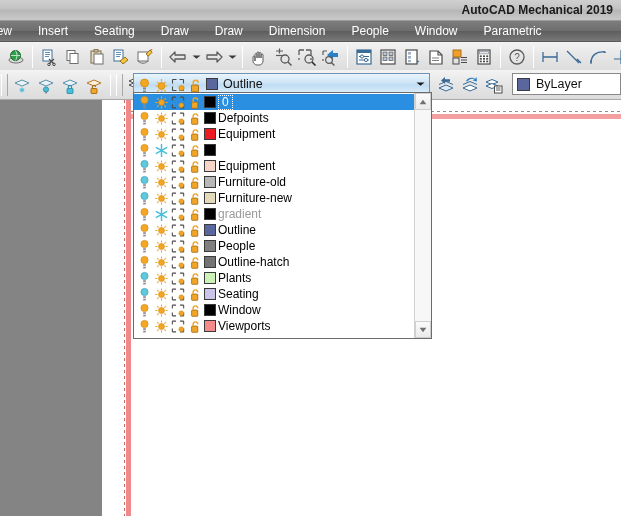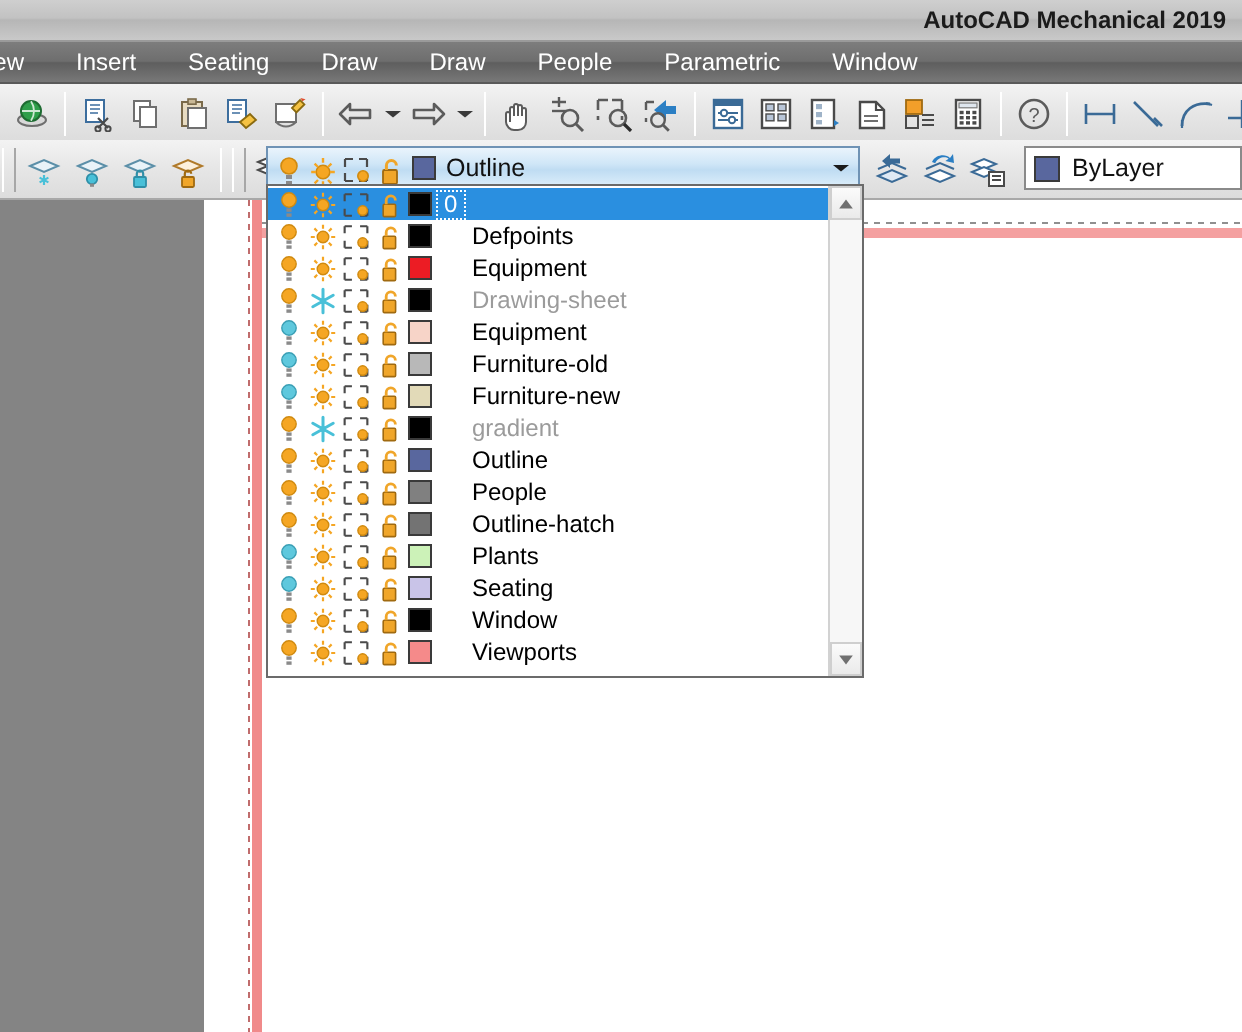--- a/index.html
+++ b/index.html
@@ -96,21 +96,21 @@
     flex: 1; min-width: 0; padding-top: 1px;
   }
   .layer-row {
     height: 16px; display: flex; align-items: center;
     padding-left: 2px; white-space: nowrap; cursor: default;
   }
   .layer-row.selected {
     background: #2a8fe0;
   }
   .layer-row .lname {
-    font-size: 12px; color: #000000; padding-left: 20px; line-height: 16px;
+    font-size: 12px; color: #000000; padding-left: 2px; line-height: 16px;
   }
   .layer-row.frozen .lname { color: #9b9b9b; }
   .layer-row.selected .lname {
     color: #ffffff;
     border: 1px dotted #ffffff;
     padding: 0 3px;
     margin-left: 2px;
     line-height: 13px;
   }
   .swatch {
@@ -180,23 +180,24 @@
 <div id="titlebar">
   <div class="app-title">AutoCAD Mechanical 2019</div>
 </div>
 
 <div id="menubar">
   <div class="menu-item">iew</div>
   <div class="menu-item">Insert</div>
   <div class="menu-item">Seating</div>
   <div class="menu-item">Draw</div>
   <div class="menu-item">Draw</div>
+  <div class="menu-item">Dimension</div>
   <div class="menu-item">People</div>
+  <div class="menu-item">Window</div>
   <div class="menu-item">Parametric</div>
-  <div class="menu-item">Window</div>
 </div>
 
 <div class="toolbar" id="toolbar-row1">
   <div style="width:4px;flex:0 0 auto;"></div>
 
   <div class="tb-btn">
     <svg width="18" height="18" viewBox="0 0 18 18">
       <ellipse cx="9" cy="12" rx="7" ry="3" fill="#d9d9d9" stroke="#6f6f6f" stroke-width="1"></ellipse>
       <circle cx="8.5" cy="7.5" r="5" fill="#2e9e4a" stroke="#1d6b31" stroke-width="1"></circle>
       <path d="M4 7.5h9M8.5 2.6c2 3 2 6.8 0 9.8" stroke="#cfe8d5" stroke-width="0.9" fill="none"></path>
@@ -656,21 +657,20 @@
             <circle cx="9.6" cy="9.6" r="2.2" fill="#f5a623" stroke="#d08a10" stroke-width="0.7"></circle>
           </svg>
         </span>
         <span class="icell" style="width: 15px;">
           <svg width="14" height="15" viewBox="0 0 14 14">
             <rect x="3.6" y="6.6" width="6.2" height="6.2" rx="0.6" fill="#f0a62a" stroke="#a06a10" stroke-width="0.8"></rect>
             <path d="M5.1 6.6V4.7a2.3 2.3 0 014.6 0" fill="none" stroke="#f0a62a" stroke-width="1.4"></path>
           </svg>
         </span>
         <span class="swatch" style="background: rgb(0, 0, 0);"></span>
-        <span class="lname">Drawing-sheet</span>
       </div>
       <div class="layer-row">
         <span class="icell">
           <svg width="15" height="15" viewBox="0 0 15 15">
             <circle cx="7.5" cy="5" r="3.6" fill="#5ec8dd" stroke="#3a9fb5" stroke-width="0.7"></circle>
             <rect x="6.2" y="9.2" width="2.6" height="1.7" fill="#8a8a8a"></rect>
             <rect x="6.2" y="11.7" width="2.6" height="1.7" fill="#8a8a8a"></rect>
           </svg>
         </span>
         <span class="icell">

